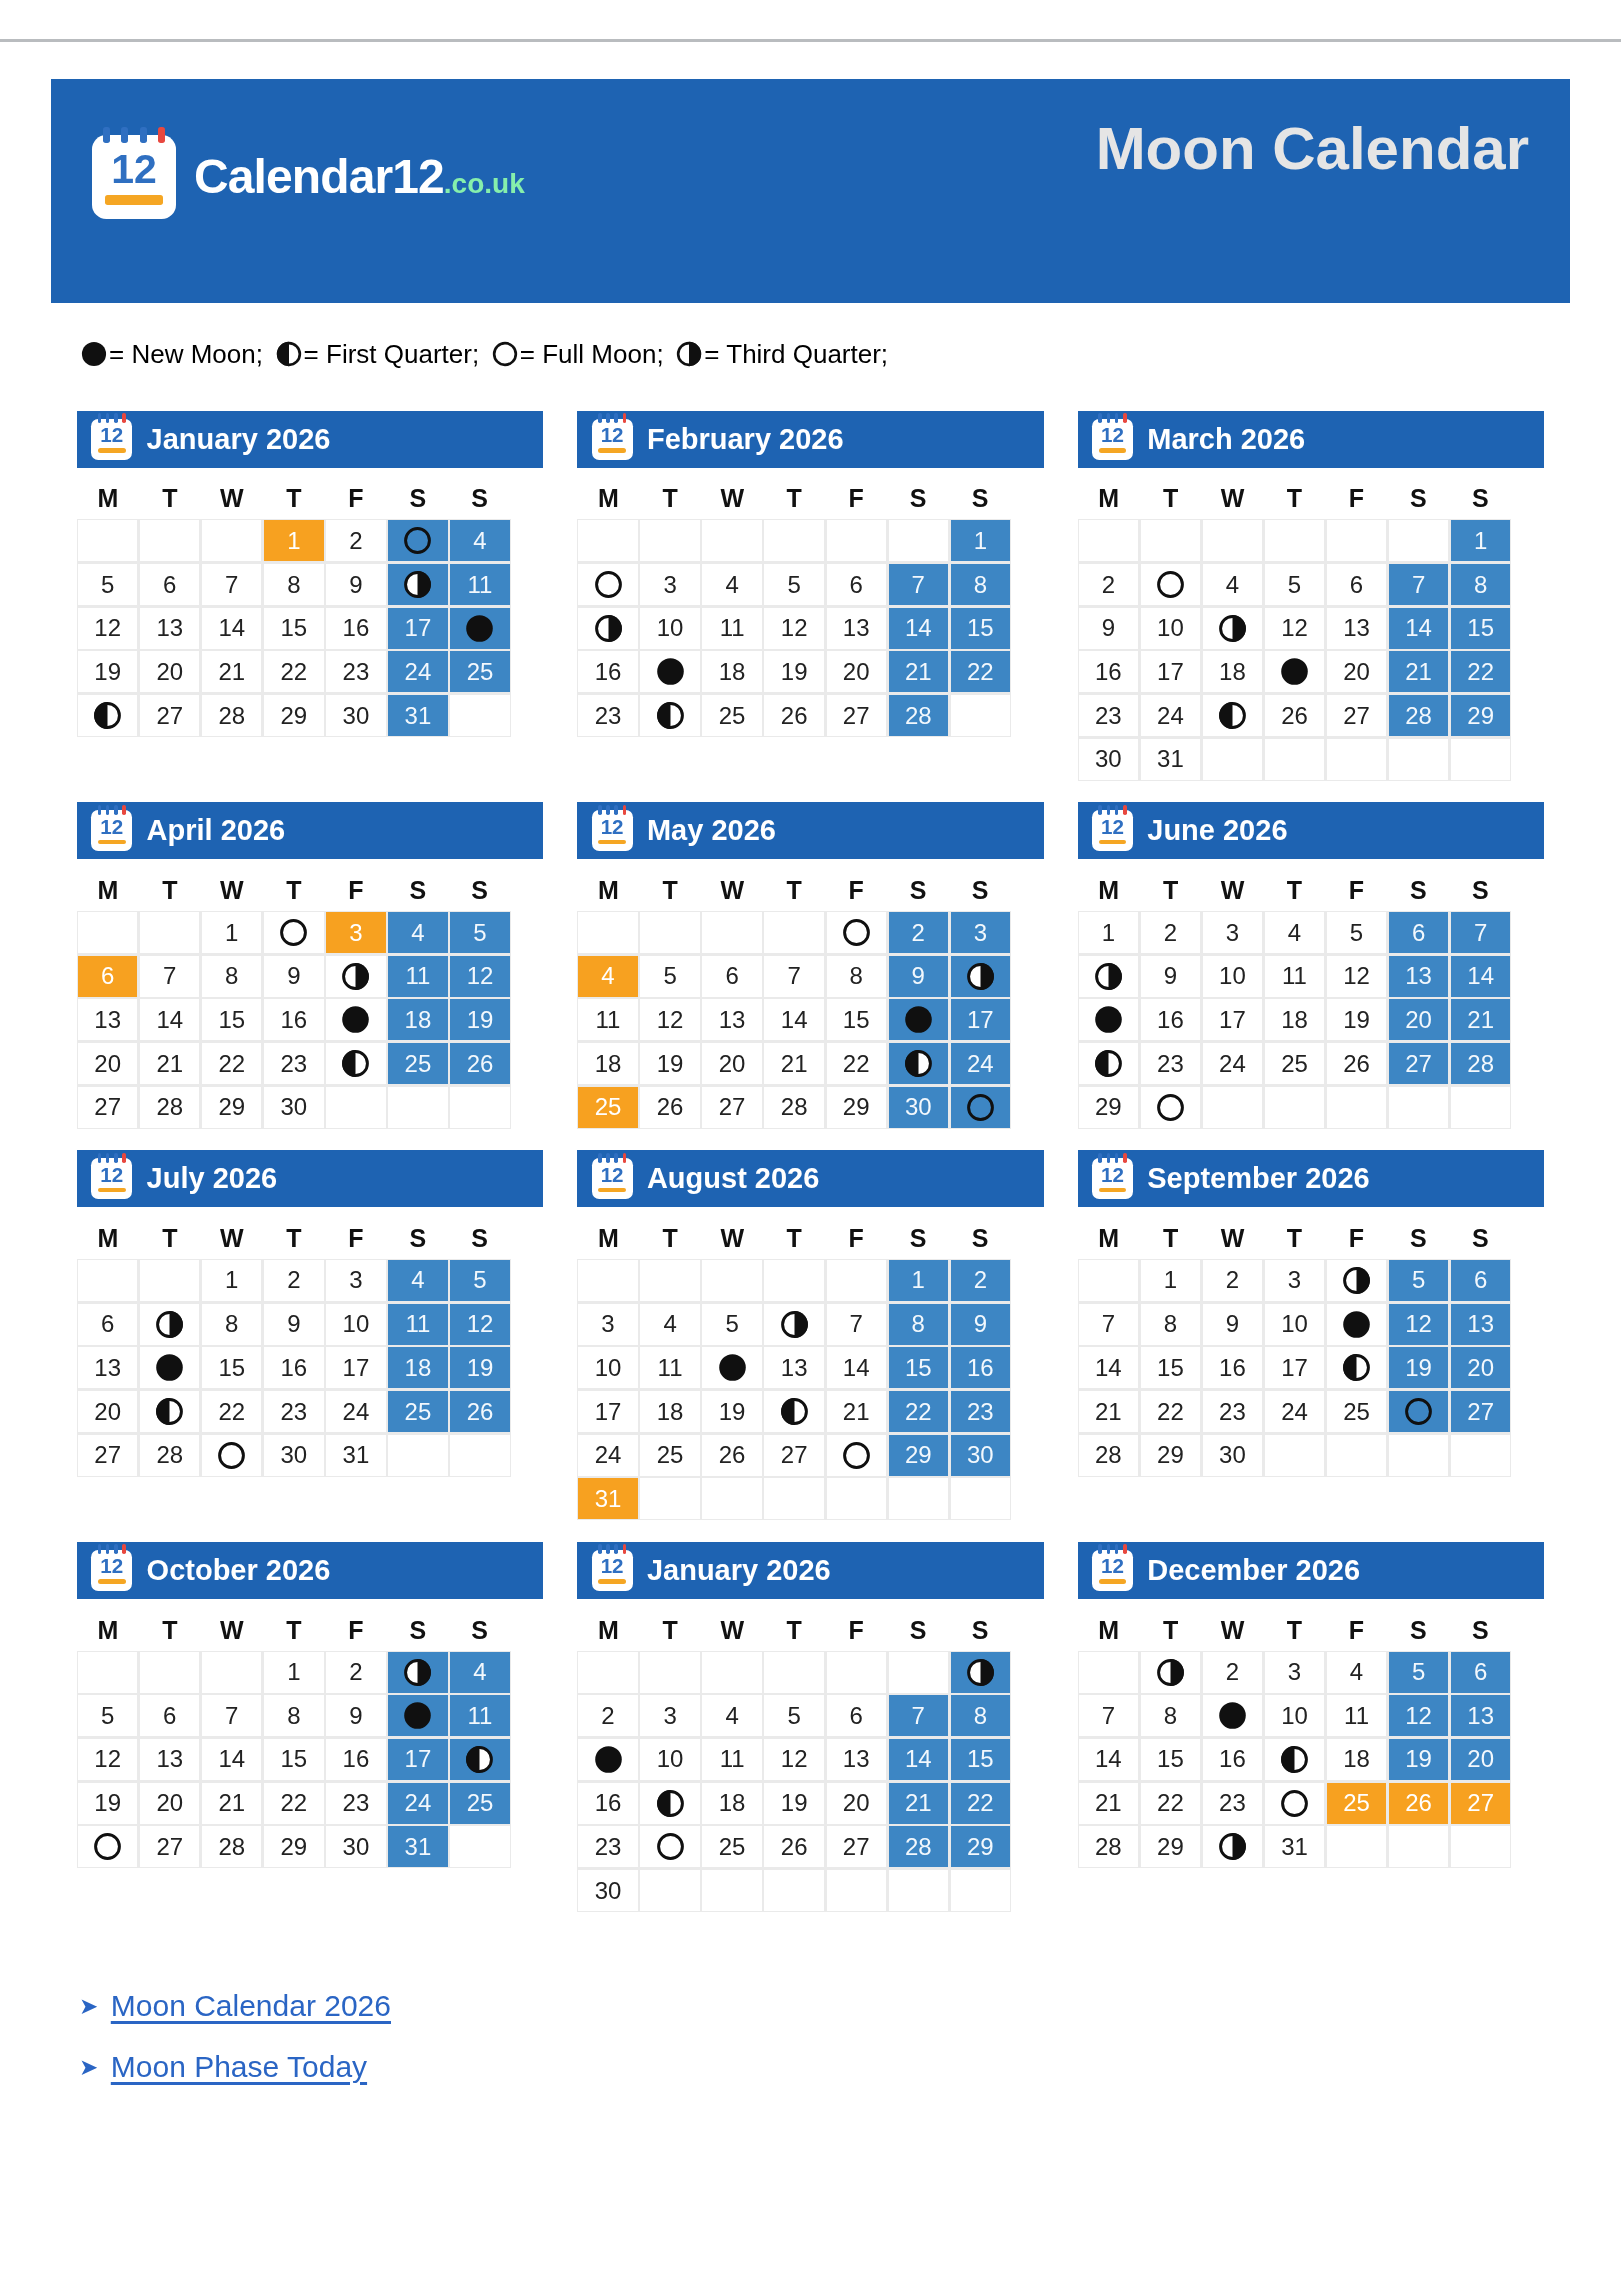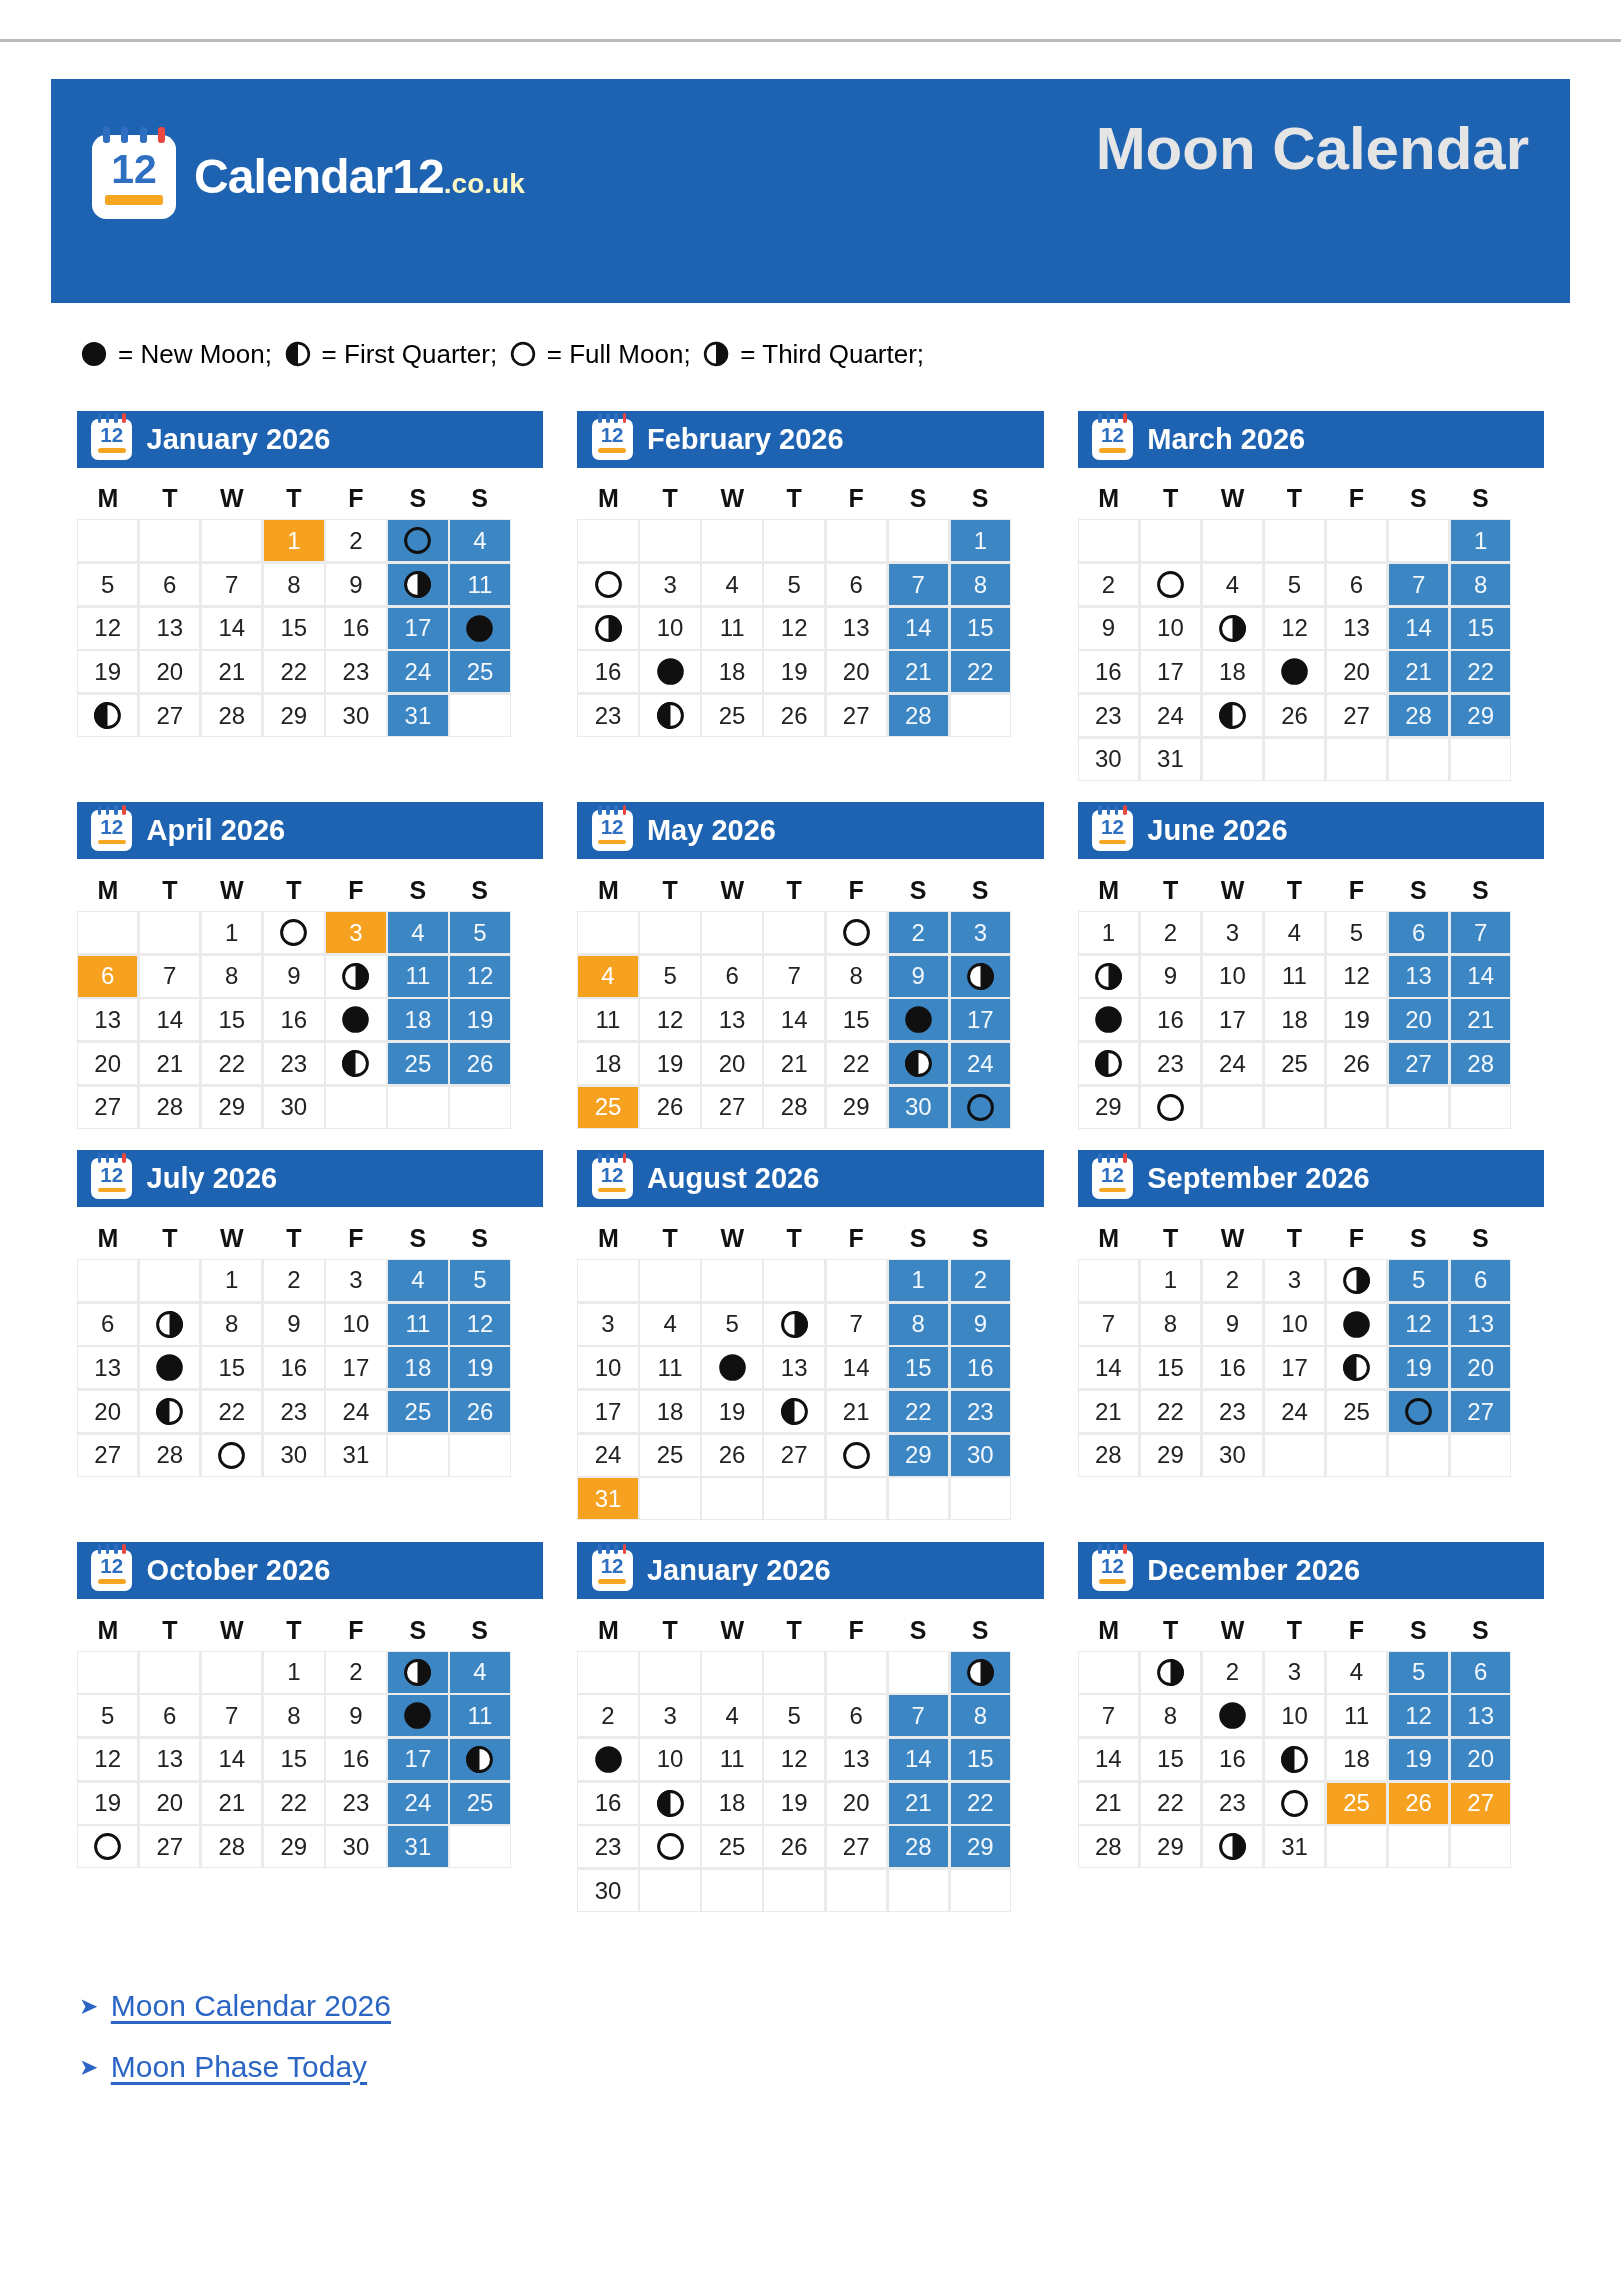--- a/index.html
+++ b/index.html
@@ -22,21 +22,21 @@
   .top-rule{height:2.7px;background:#b9bcbf;margin-top:39px;width:100%;}
 
   
   .banner{
     margin:37px 51px 0 51px;height:224px;background:var(--blue);
     display:flex;justify-content:space-between;padding:32px 41px 0 41px;
   }
   .logo{display:flex;align-items:center;gap:18px;height:86px;margin-top:23px;}
   .logo-text{white-space:nowrap;}
   .brand{font-size:48px;font-weight:700;color:#fff;letter-spacing:-0.9px;}
-  .tld{font-size:28px;font-weight:700;color:#fef9c3;}
+  .tld{font-size:28px;font-weight:700;color:#86efac;}
   .banner-title{
     text-align:right;color:#e5e5e5;font-weight:700;font-size:60px;line-height:1.16;
     margin-top:3.6px;letter-spacing:0;
   }
 
   
   .cal-ic{position:relative;display:inline-flex;flex-direction:column;align-items:center;
     background:#fff;border-radius:7.2px;width:41px;height:41px;flex:none;}
   .cal-ic .tabs{position:absolute;top:-5.4px;left:6.3px;right:6.3px;display:flex;justify-content:space-between;}
   .cal-ic .tabs i{width:3.6px;height:9.9px;background:var(--num-blue);border-radius:1.8px;}
@@ -45,21 +45,21 @@
   .cal-ic .bar{width:68%;height:4.5px;background:var(--logo-orange);border-radius:2.7px;margin-top:2.7px;}
   .logo .cal-ic{width:84px;height:84px;border-radius:14.3px;}
   .logo .cal-ic .tabs{top:-8px;left:10.7px;right:10.7px;}
   .logo .cal-ic .tabs i{width:7.2px;height:16px;border-radius:2.7px;}
   .logo .cal-ic .num{font-size:41px;margin-top:14.3px;}
   .logo .cal-ic .bar{height:9.9px;margin-top:5.4px;}
 
   
   .legend{margin:36px 0 0 79px;display:flex;align-items:center;gap:10.7px;
     font-size:26px;color:#000;}
-  .legend-item{display:inline-flex;align-items:center;gap:9px;}
+  .legend-item{display:inline-flex;align-items:center;}
   .legend-moon svg{width:30px;height:30px;display:block;}
 
   
   .months{
     margin:41px 77px 0 77px;
     display:grid;grid-template-columns:repeat(3,1fr);
     column-gap:34px;row-gap:21.5px;align-items:start;
   }
   .month{width:100%;}
   .m-head{height:57px;background:var(--blue);display:flex;align-items:center;

